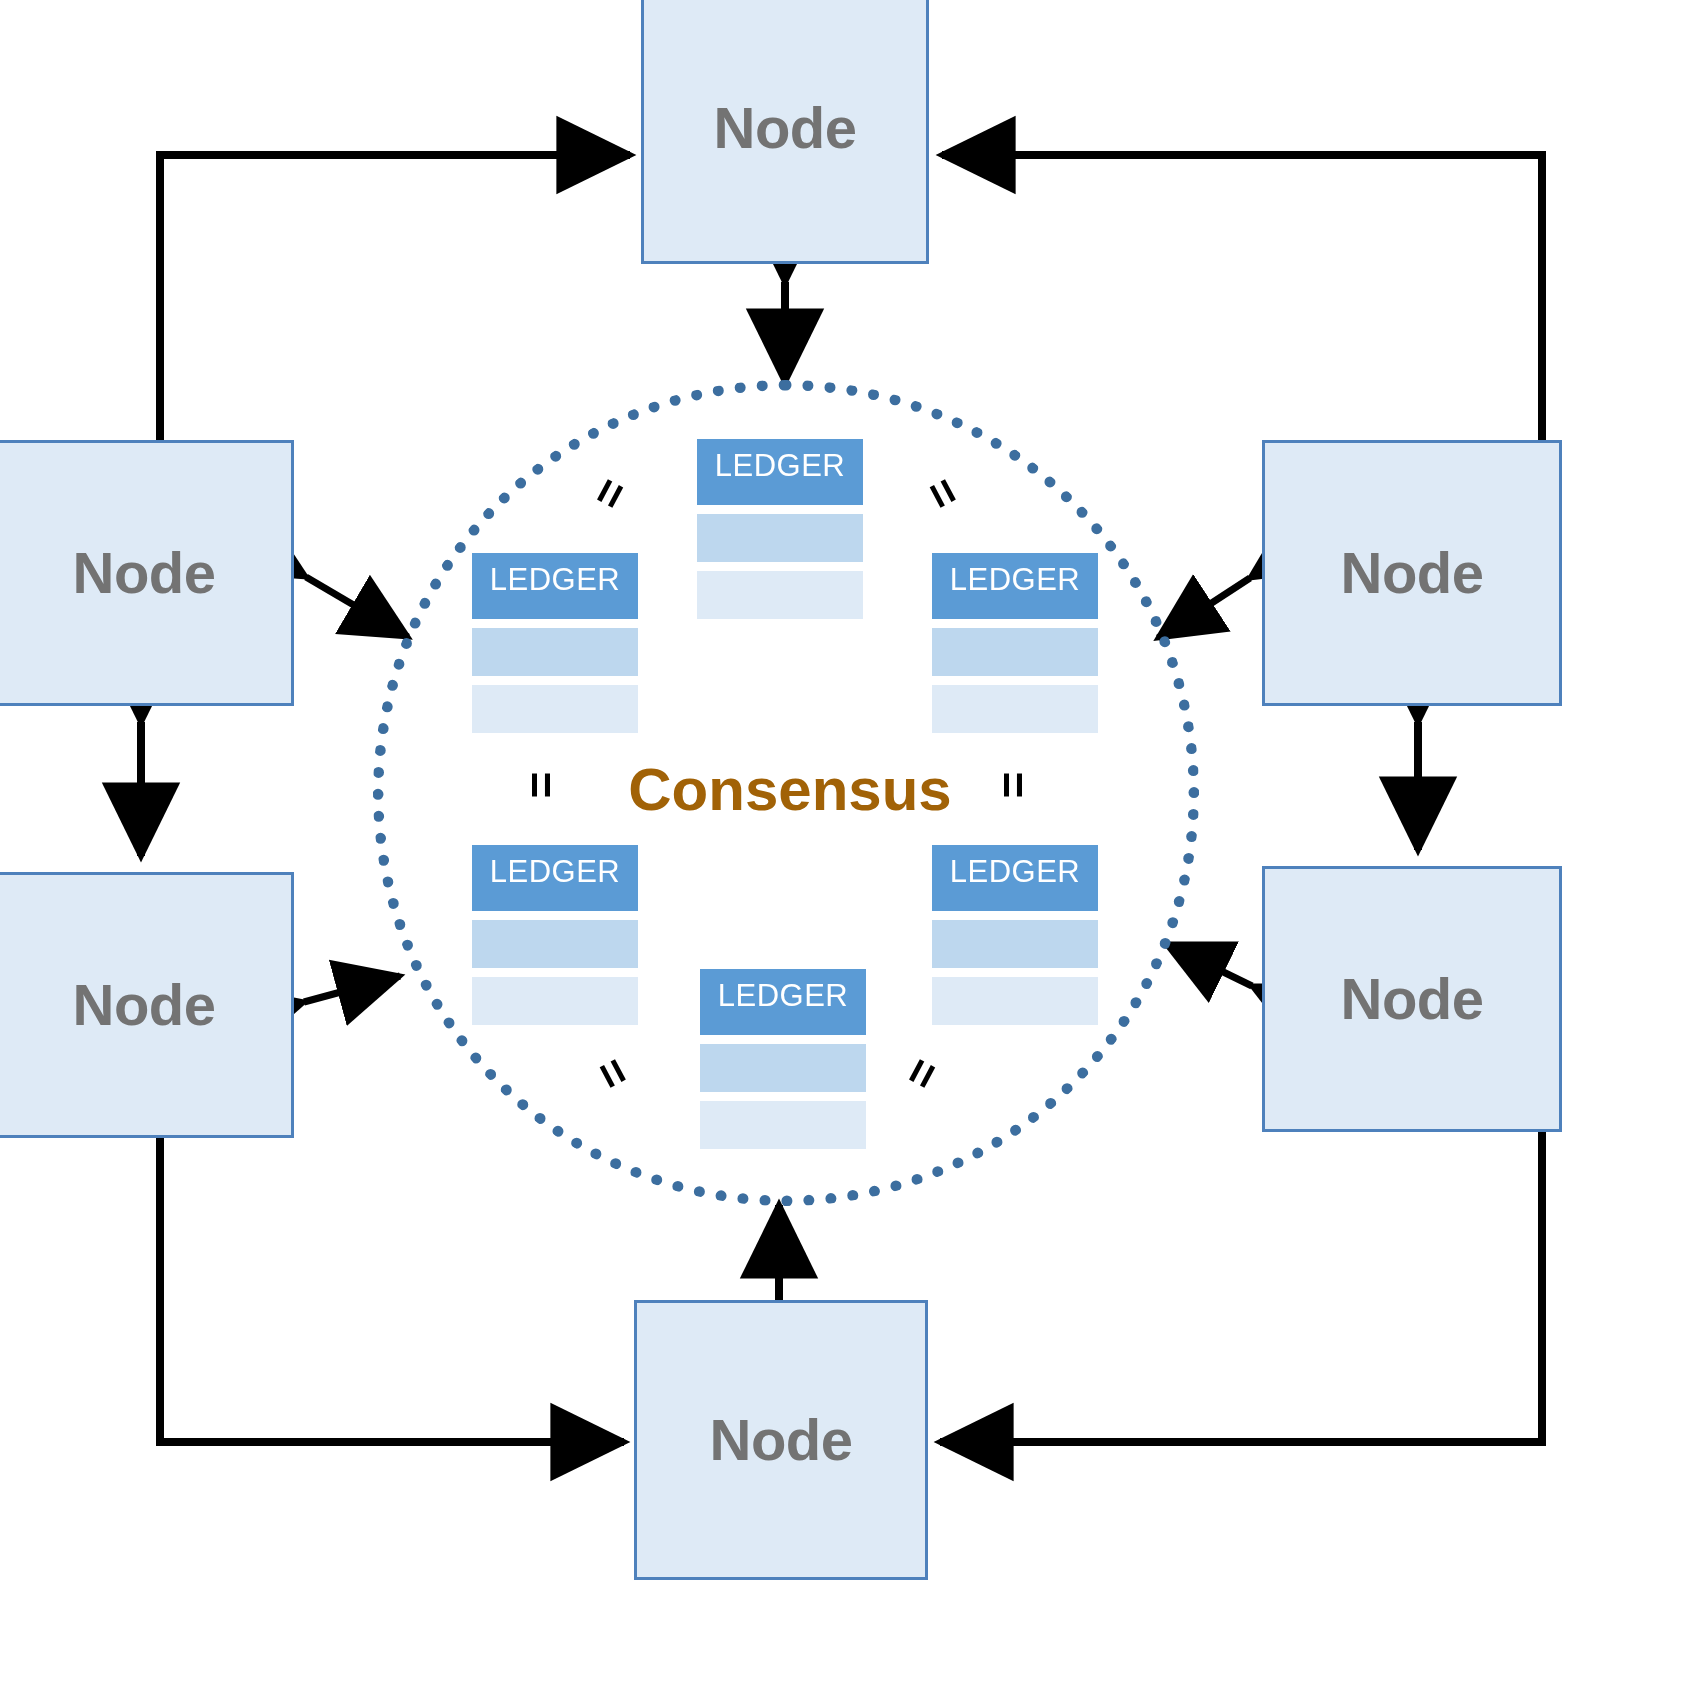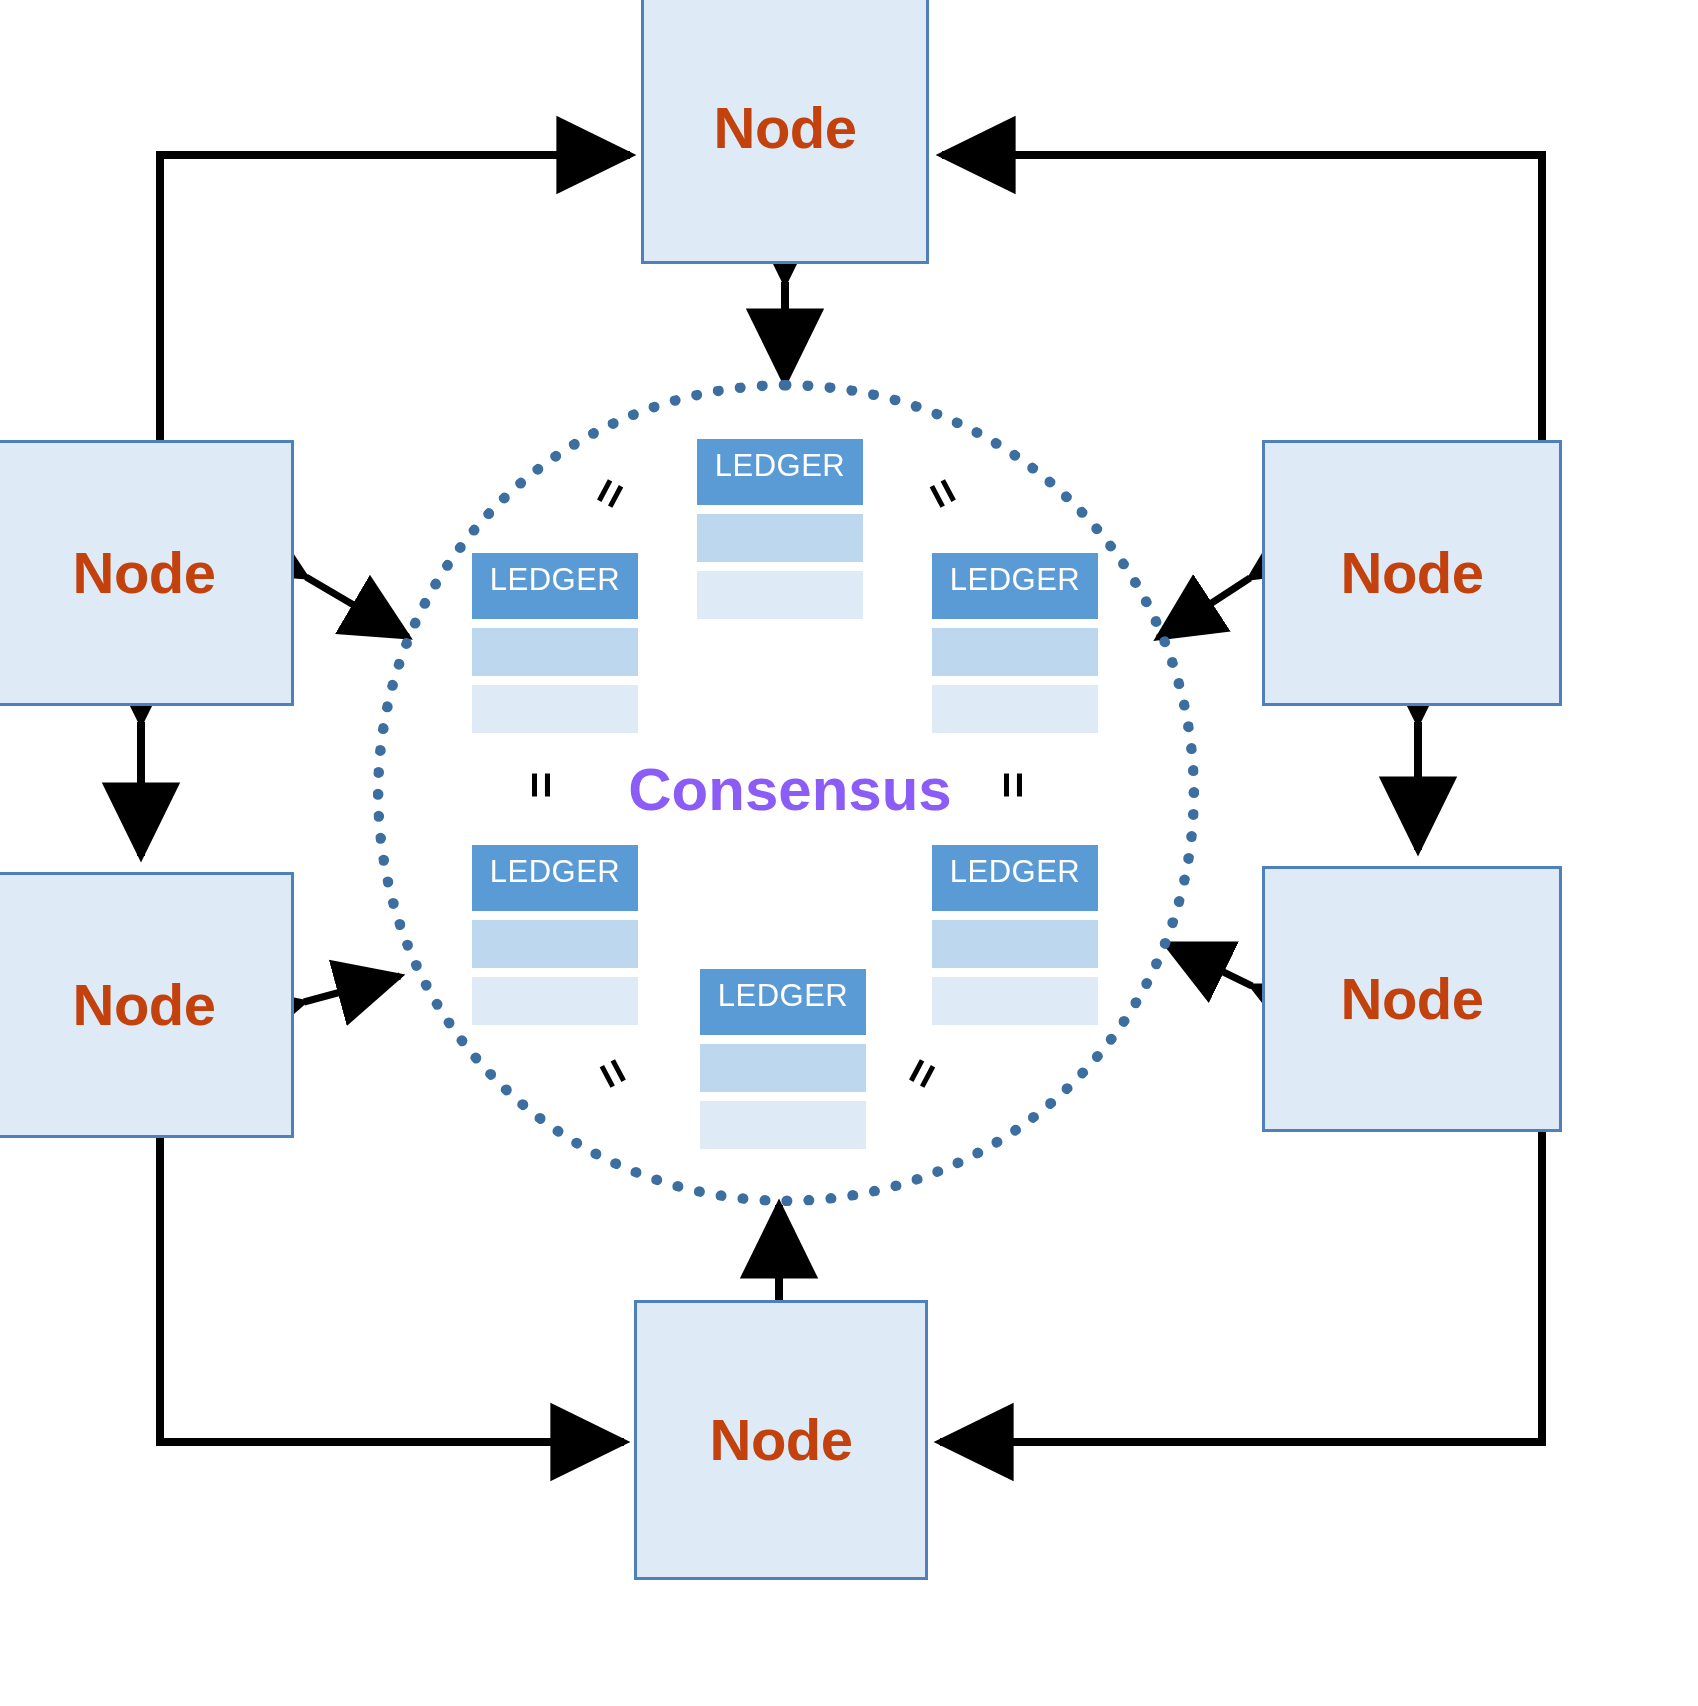--- a/index.html
+++ b/index.html
@@ -31,21 +31,21 @@
     border: 3px solid #4E81BC;
     box-sizing: border-box;
     display: flex;
     align-items: center;
     justify-content: center;
   }
   .node-label {
     font-family: "Liberation Sans", sans-serif;
     font-weight: bold;
     font-size: 58px;
-    color: #c2410c;
+    color: #737373;
     letter-spacing: -0.5px;
     line-height: 1;
   }
 
   .node-top    { left: 641px;  top: -8px;    width: 288px;  height: 272px; }
   .node-left-u { left: -6px;   top: 440px;   width: 300px;  height: 266px; }
   .node-left-l { left: -6px;   top: 872px;   width: 300px;  height: 266px; }
   .node-right-u{ left: 1262px; top: 440px;   width: 300px;  height: 266px; }
   .node-right-l{ left: 1262px; top: 866px;   width: 300px;  height: 266px; }
   .node-bottom { left: 634px;  top: 1300px;  width: 294px;  height: 280px; }
@@ -119,21 +119,21 @@
   
   .consensus-label {
     position: absolute;
     left: 620px;
     top: 760px;
     width: 340px;
     text-align: center;
     font-family: "Liberation Sans", sans-serif;
     font-weight: bold;
     font-size: 60px;
-    color: #8b5cf6;
+    color: #a16207;
     line-height: 1;
     white-space: nowrap;
   }
 </style>
 </head>
 <body>
 
 <div id="stage">
 
   <svg id="wires" viewBox="0 0 1698 1706" xmlns="http://www.w3.org/2000/svg">

